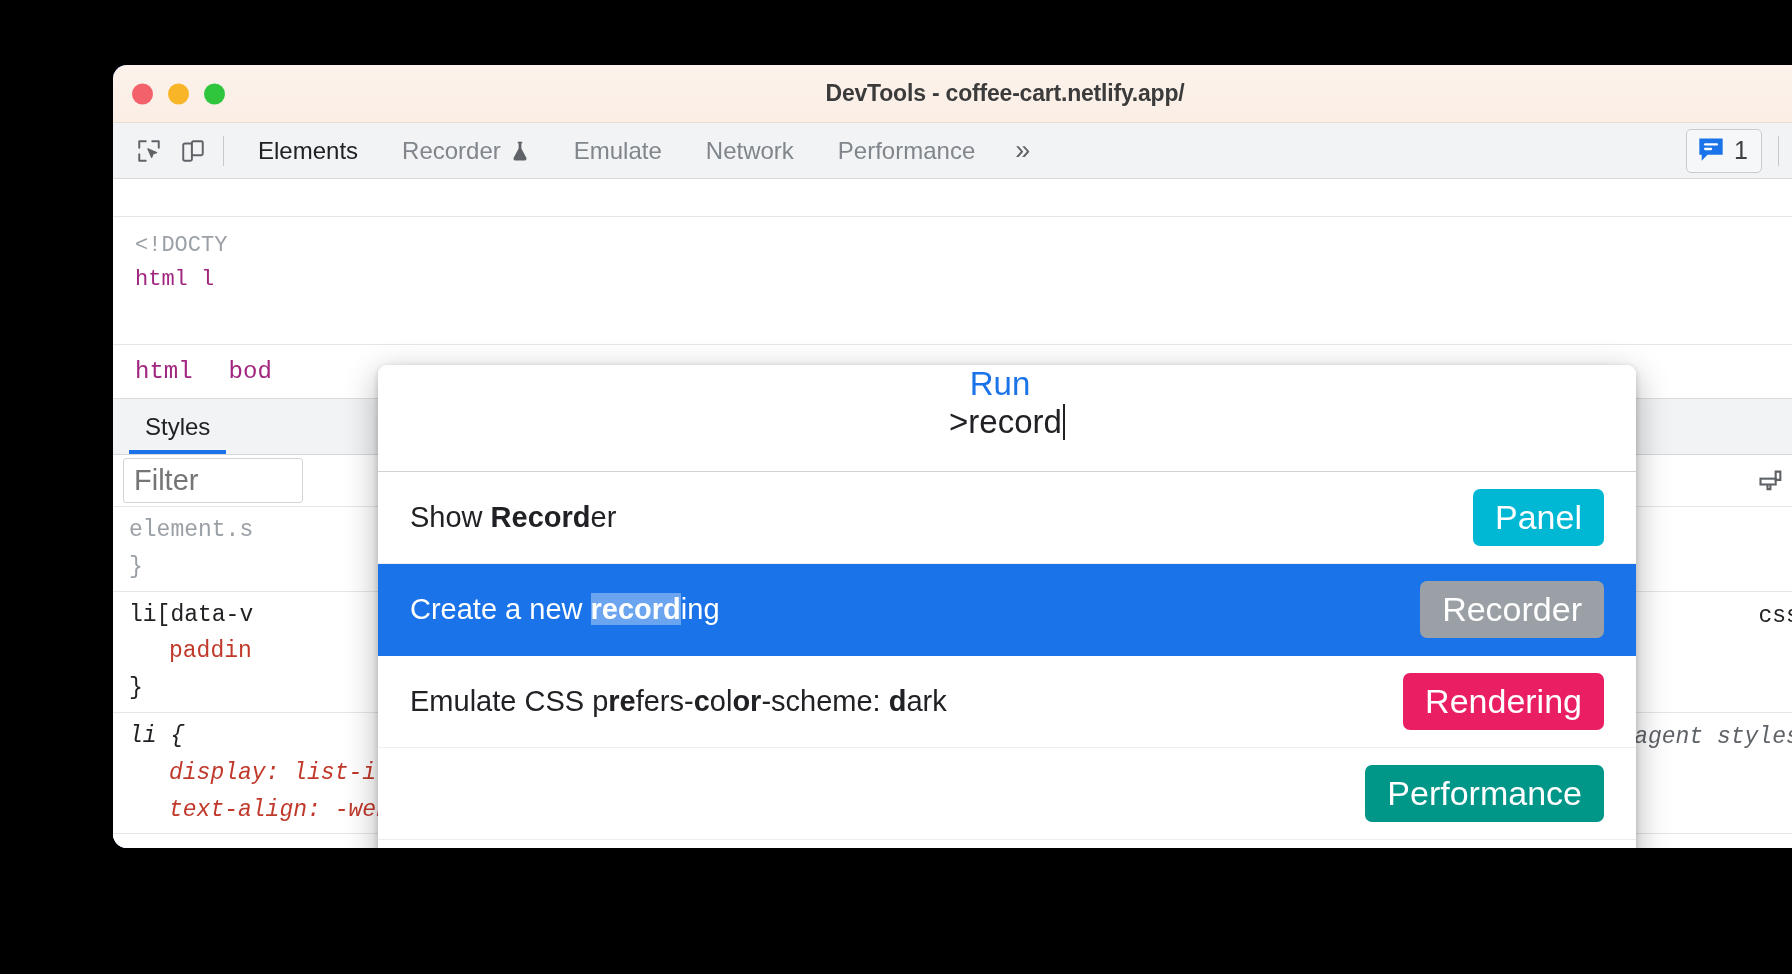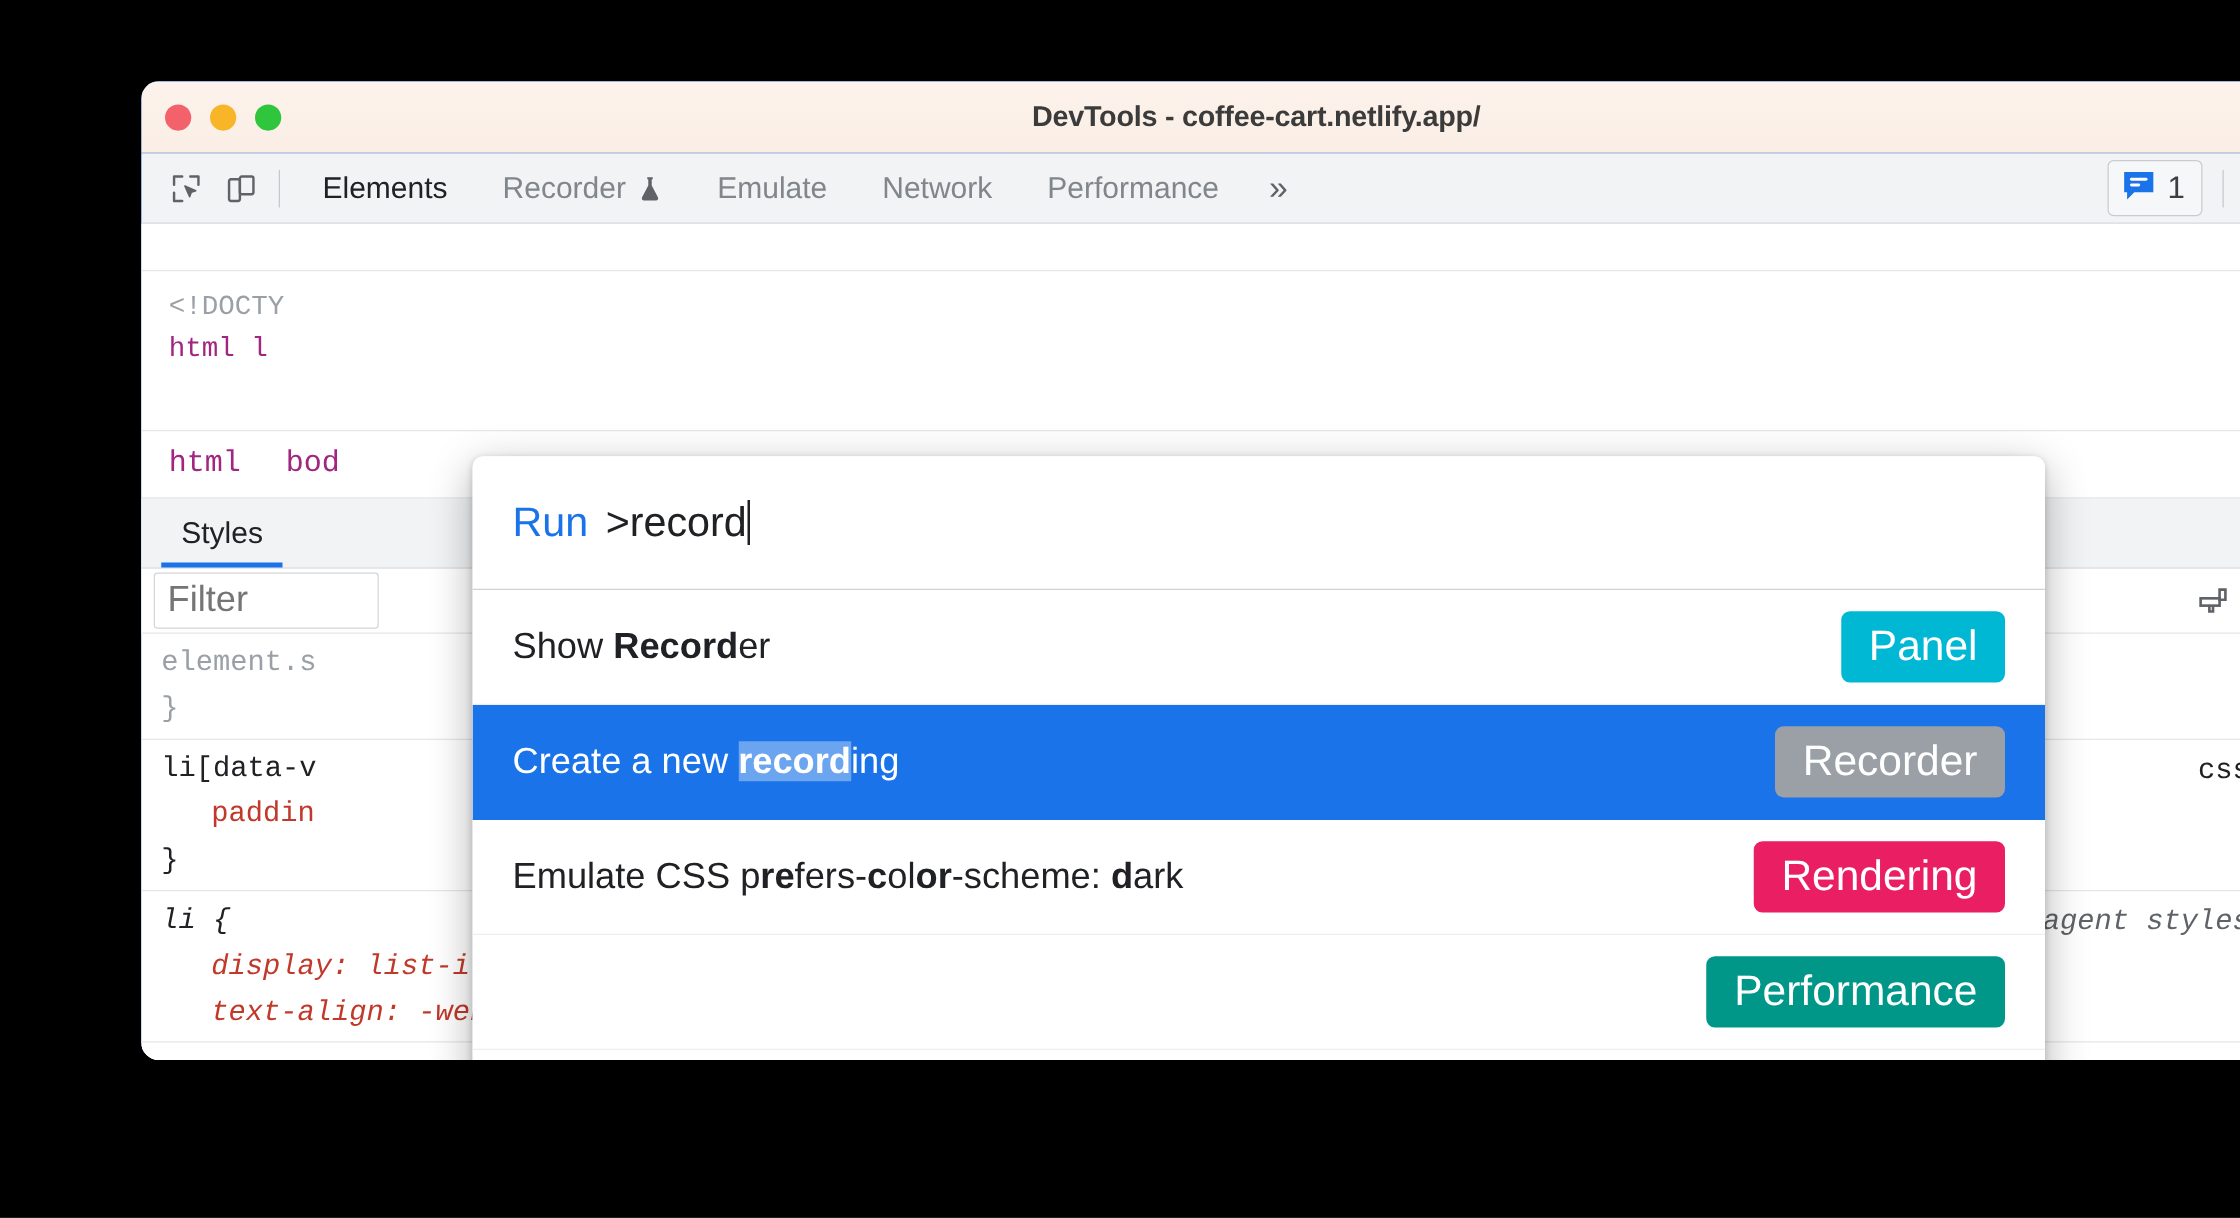--- a/index.html
+++ b/index.html
@@ -282,20 +282,21 @@
     z-index: 50;
   }
 
   .cmd-input-area {
     height: 107px;
     display: flex;
     align-items: center;
     padding: 0 32px;
     border-bottom: 1px solid #d0d2d4;
     background: #fff;
+    flex-direction: column;
   }
   .cmd-prefix {
     color: #1a73e8;
     font-size: 33px;
     margin-right: 14px;
   }
   .cmd-text {
     font-size: 33px;
     color: #202124;
     position: relative;

